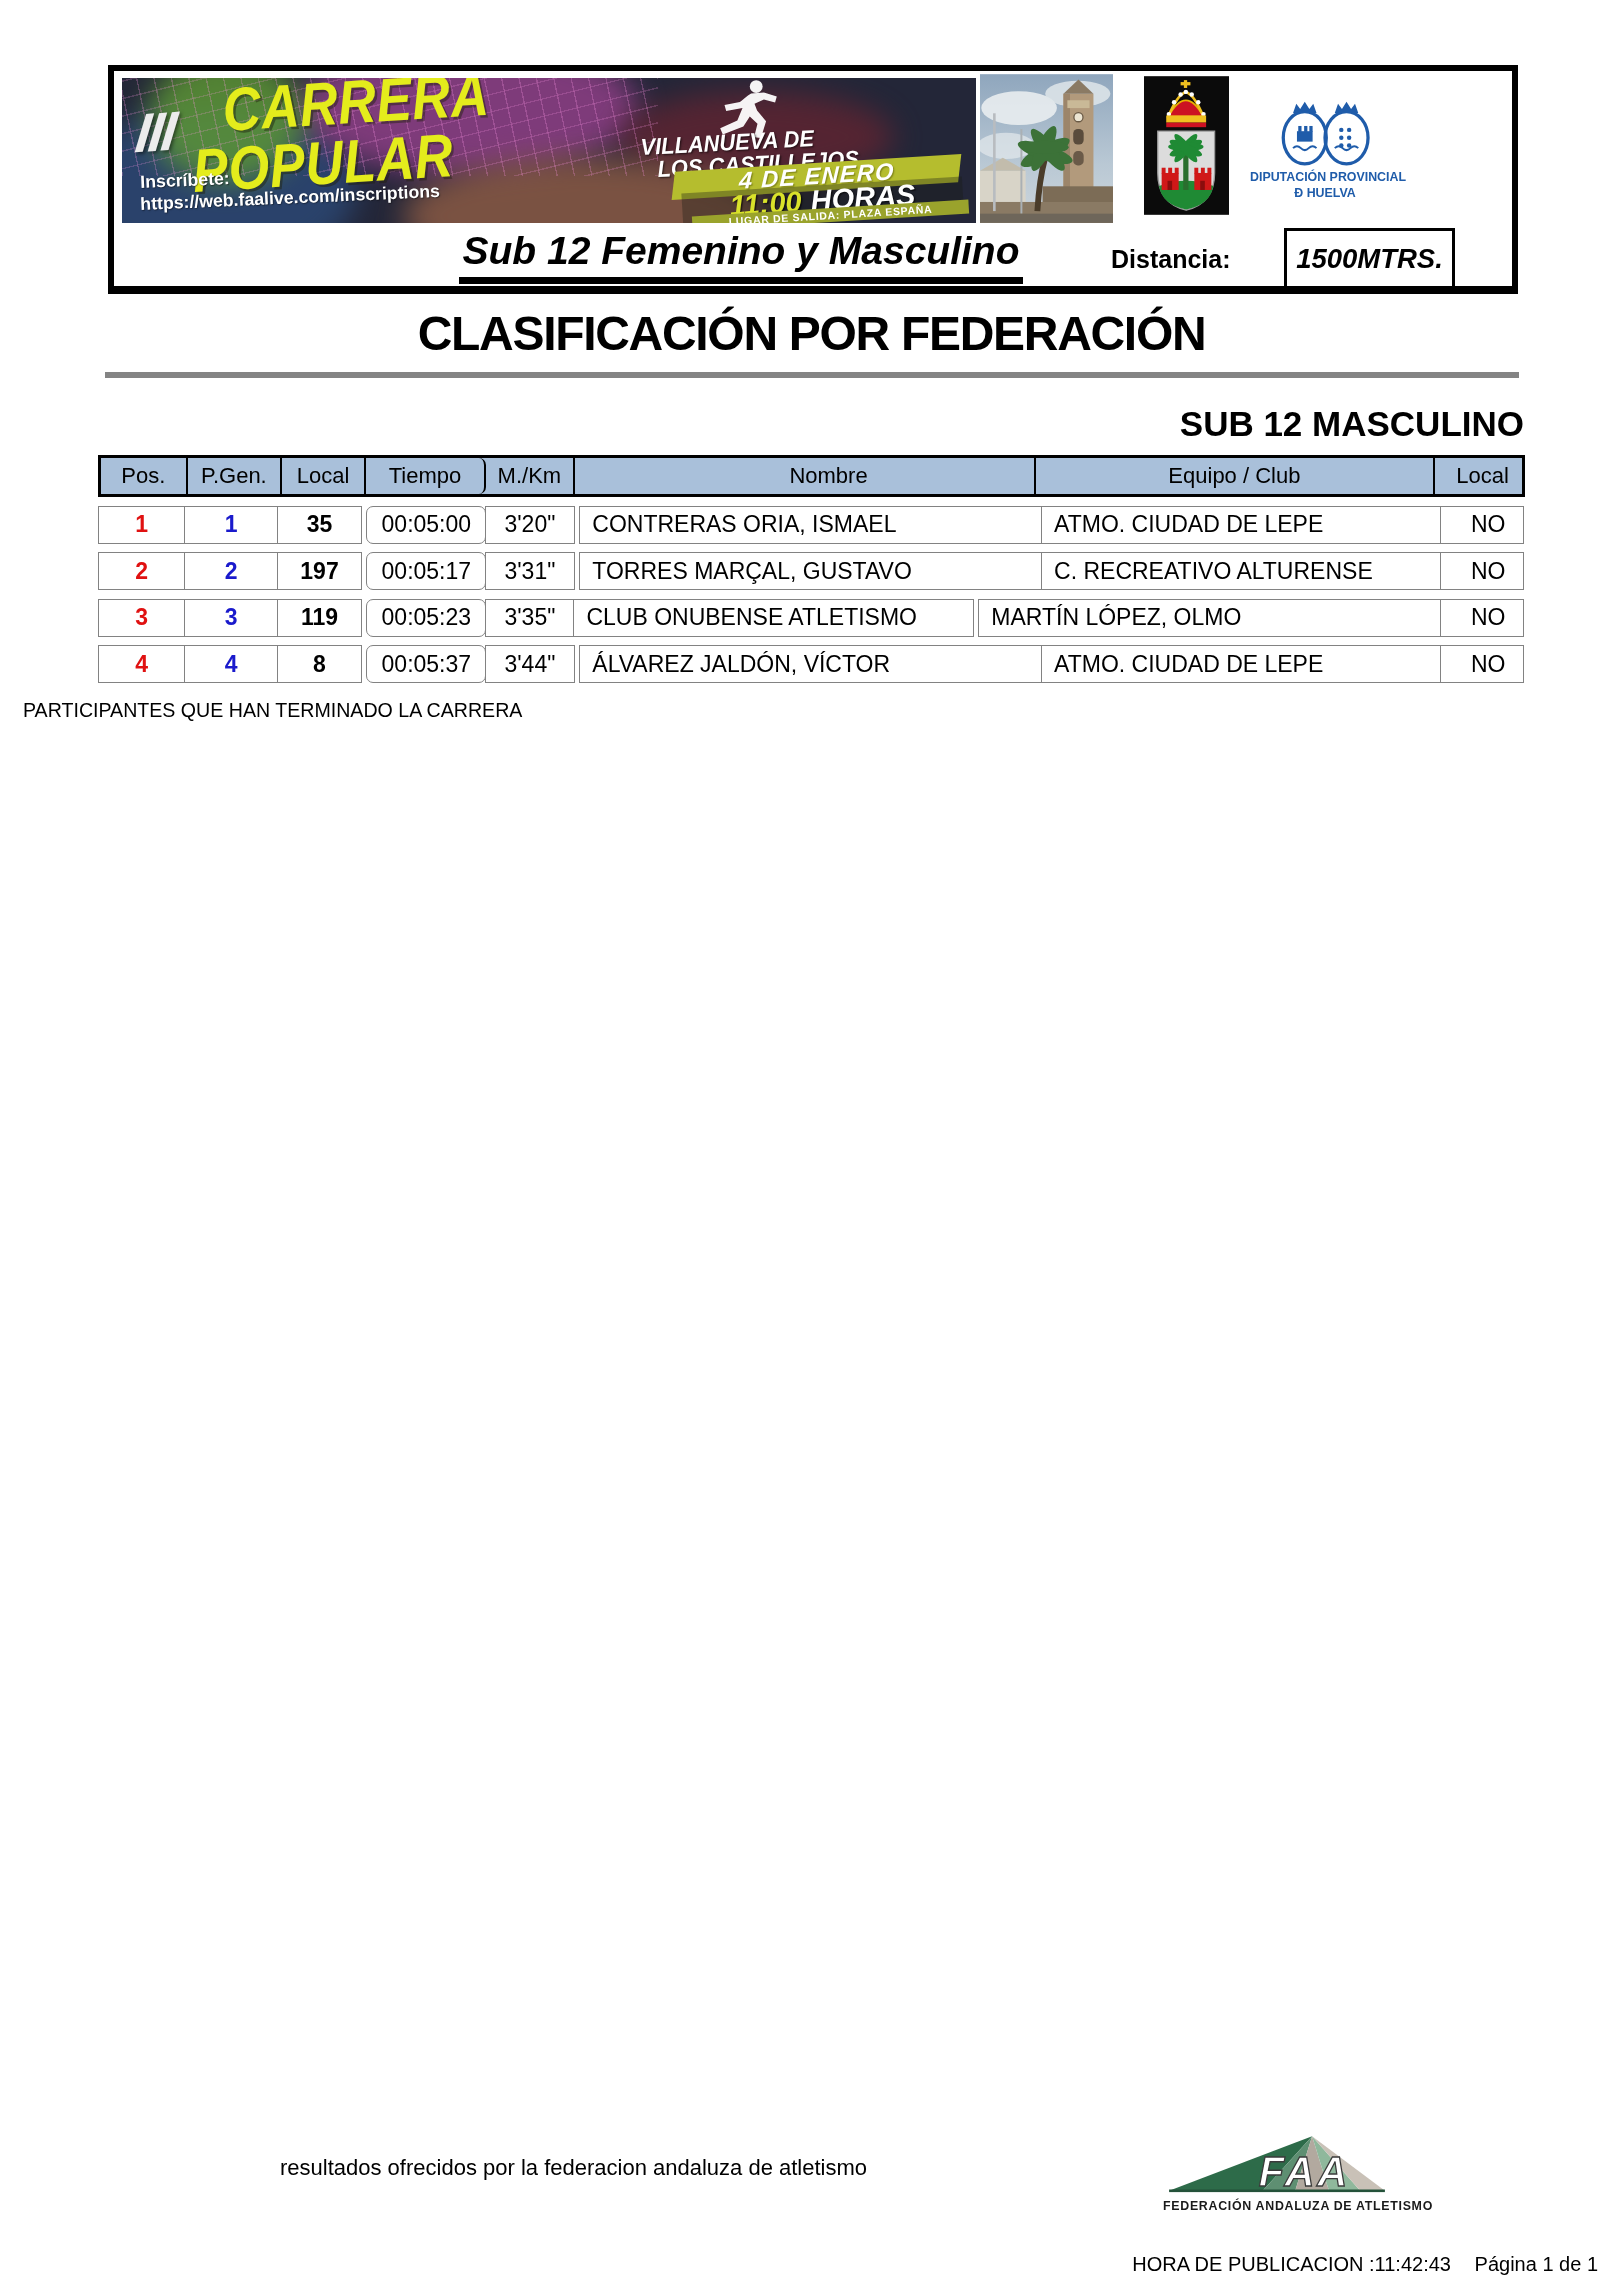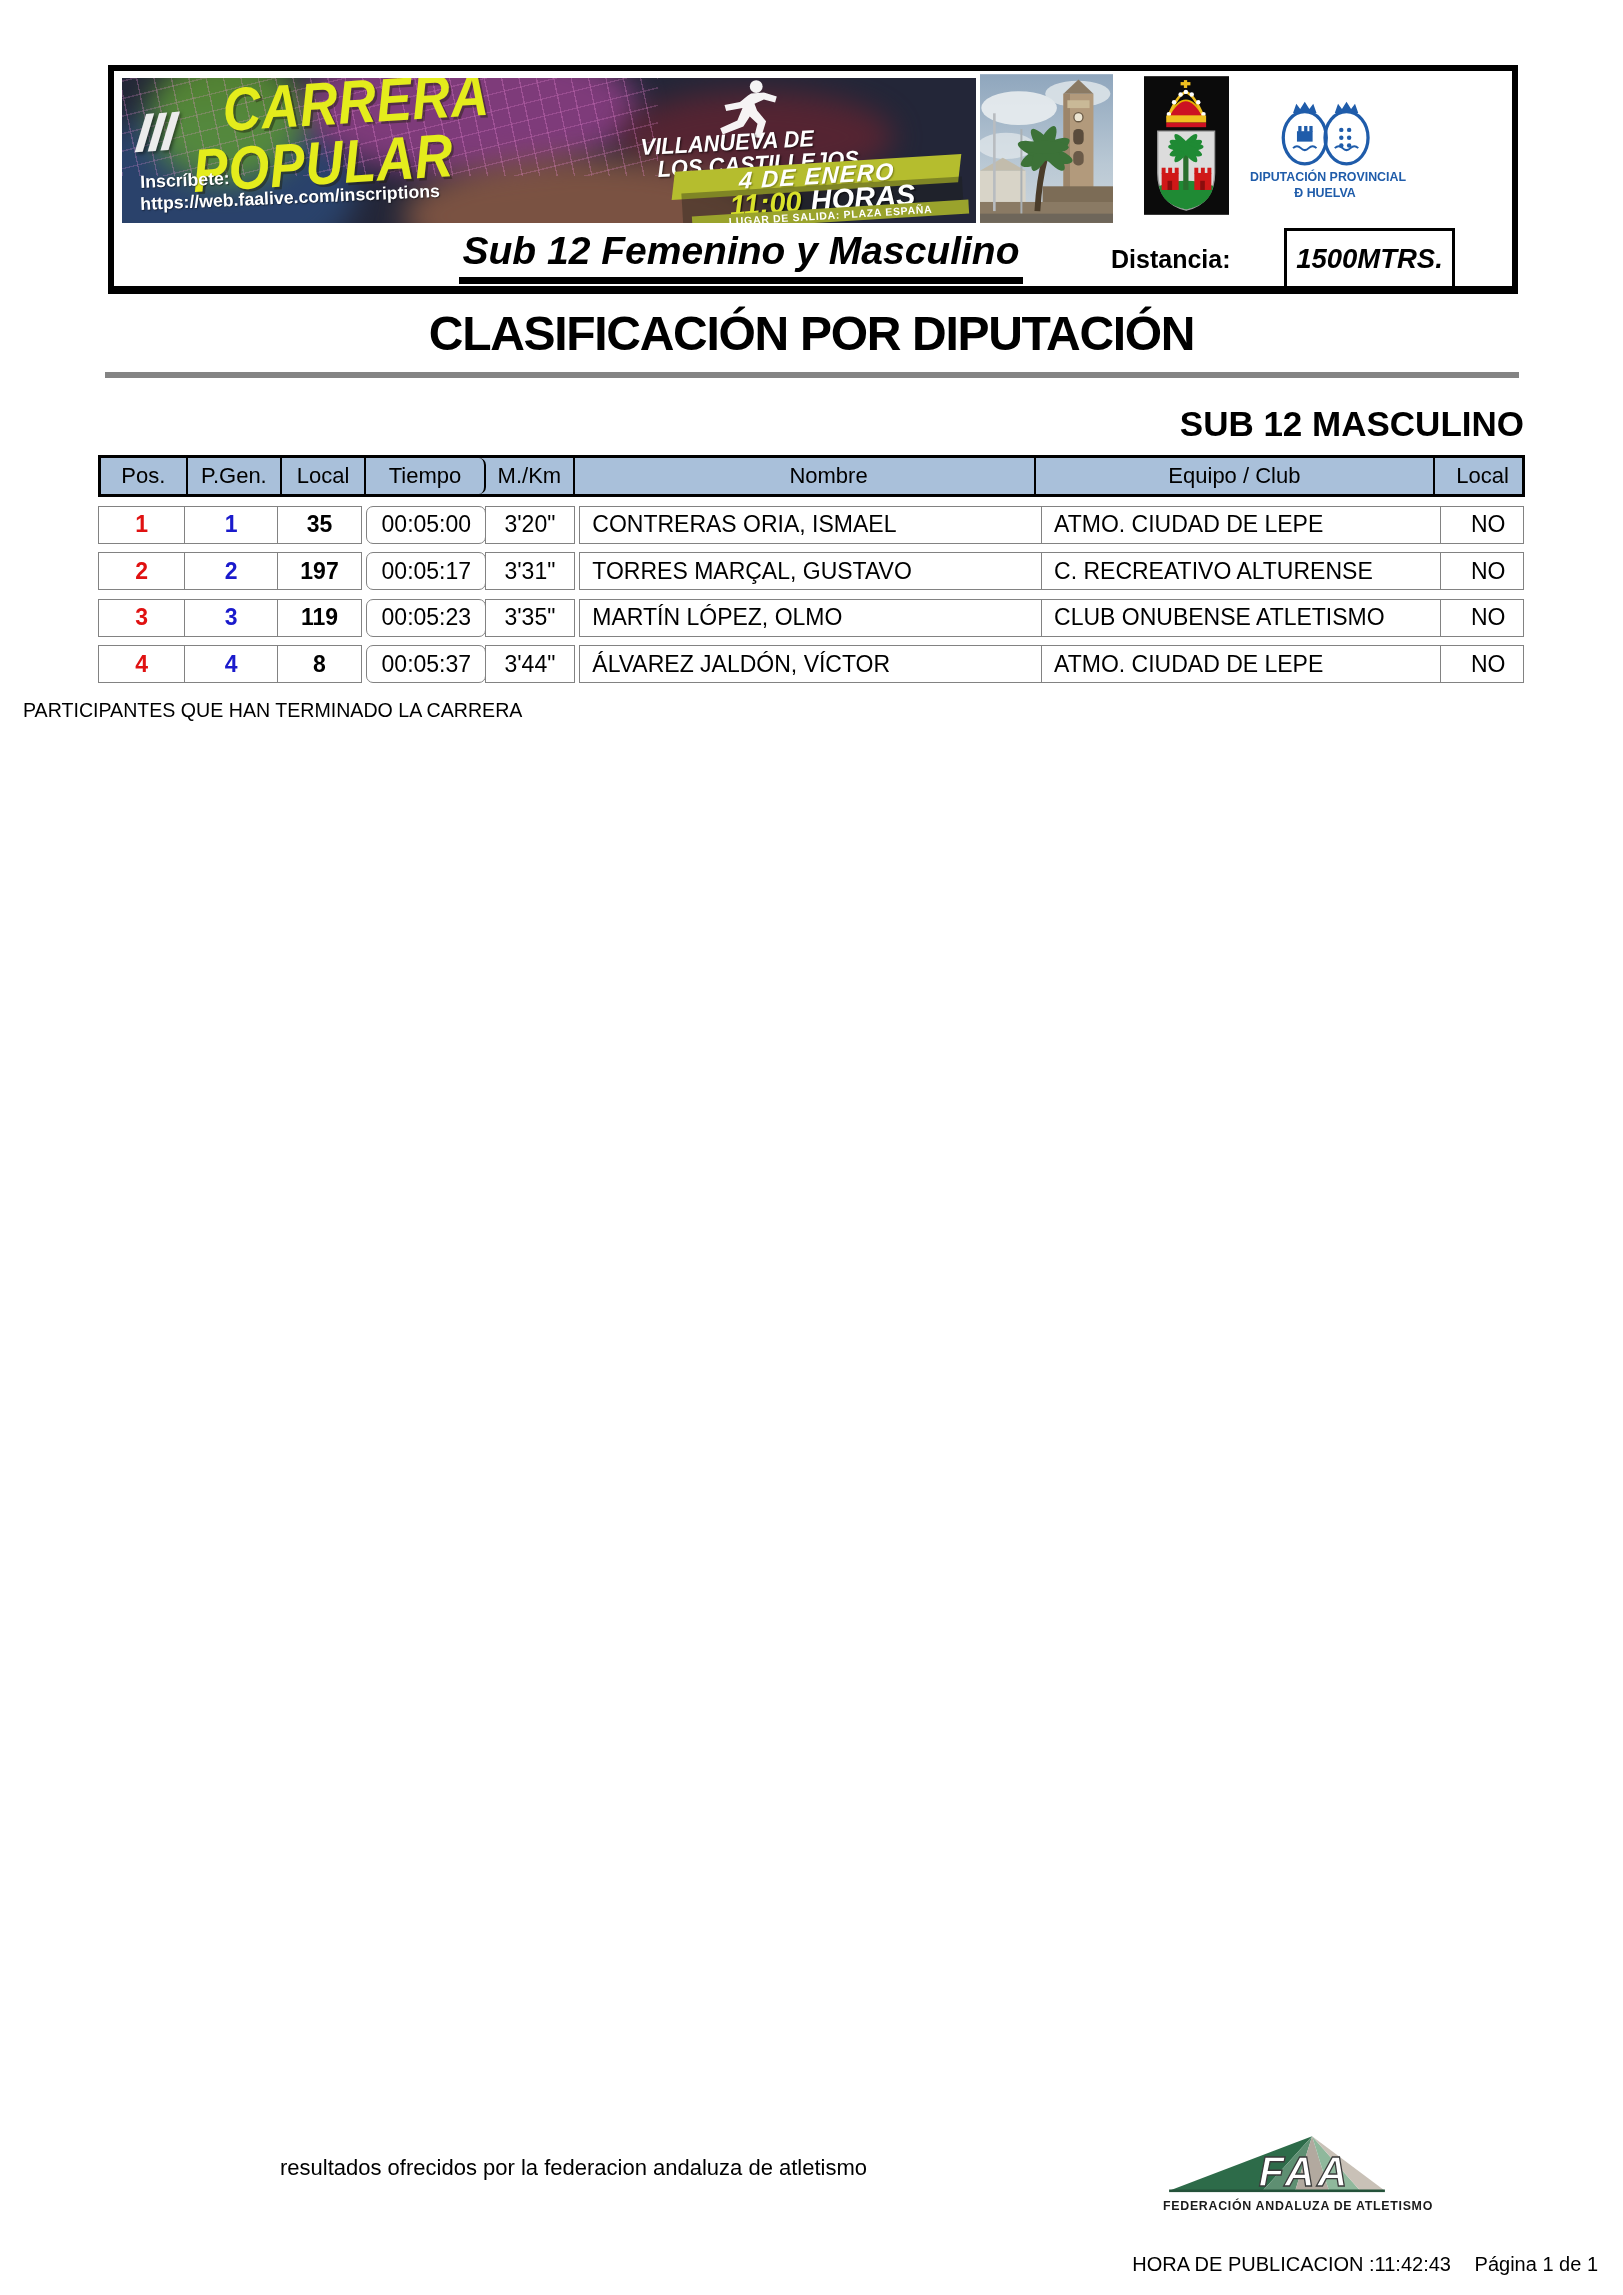--- a/index.html
+++ b/index.html
@@ -332,21 +332,21 @@
       <div class="dip-line">Đ HUELVA</div>
     </div>
 
     <div class="race-category">Sub 12 Femenino y Masculino</div>
     <div class="distance-label">Distancia:</div>
     <div class="distance-box">
       <span>1500MTRS.</span>
     </div>
   </div>
 
-  <div class="doc-title">CLASIFICACIÓN POR DIPUTACIÓN</div>
+  <div class="doc-title">CLASIFICACIÓN POR FEDERACIÓN</div>
   <div class="title-rule"></div>
   <div class="section-title">SUB 12 MASCULINO</div>
 
   <div class="results-table">
     <div class="thead">
       <div class="cell c-pos">Pos.</div>
       <div class="cell c-pgen">P.Gen.</div>
       <div class="cell c-dorsal">Local</div>
       <div class="cell c-tiempo">Tiempo</div>
       <div class="cell c-mkm">M./Km</div>
@@ -376,22 +376,22 @@
       <div class="cell c-equipo al-left">C. RECREATIVO ALTURENSE</div>
       <div class="cell c-local">NO</div>
     </div>
 
     <div class="trow">
       <div class="cell c-pos val-pos">3</div>
       <div class="cell c-pgen val-pgen">3</div>
       <div class="cell c-dorsal val-dorsal">119</div>
       <div class="cell c-tiempo group-gap">00:05:23</div>
       <div class="cell c-mkm">3'35"</div>
+      <div class="cell c-equipo al-left">CLUB ONUBENSE ATLETISMO</div>
       <div class="cell c-nombre al-left group-gap">MARTÍN LÓPEZ, OLMO</div>
-      <div class="cell c-equipo al-left">CLUB ONUBENSE ATLETISMO</div>
       <div class="cell c-local">NO</div>
     </div>
 
     <div class="trow">
       <div class="cell c-pos val-pos">4</div>
       <div class="cell c-pgen val-pgen">4</div>
       <div class="cell c-dorsal val-dorsal">8</div>
       <div class="cell c-tiempo group-gap">00:05:37</div>
       <div class="cell c-mkm">3'44"</div>
       <div class="cell c-nombre al-left group-gap">ÁLVAREZ JALDÓN, VÍCTOR</div>

